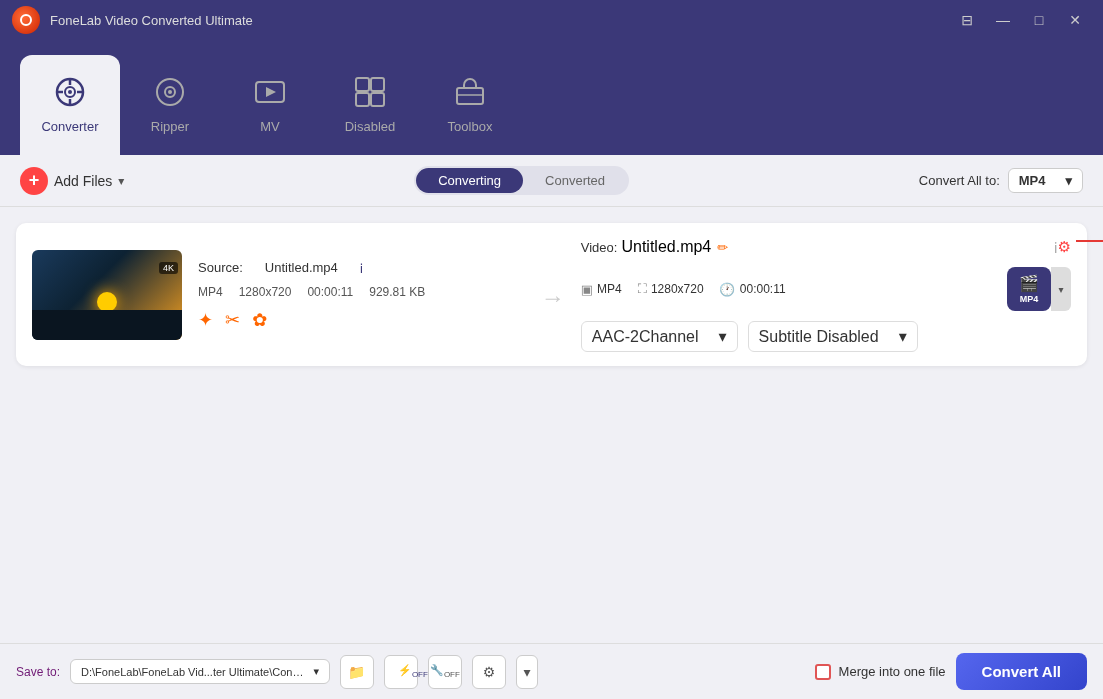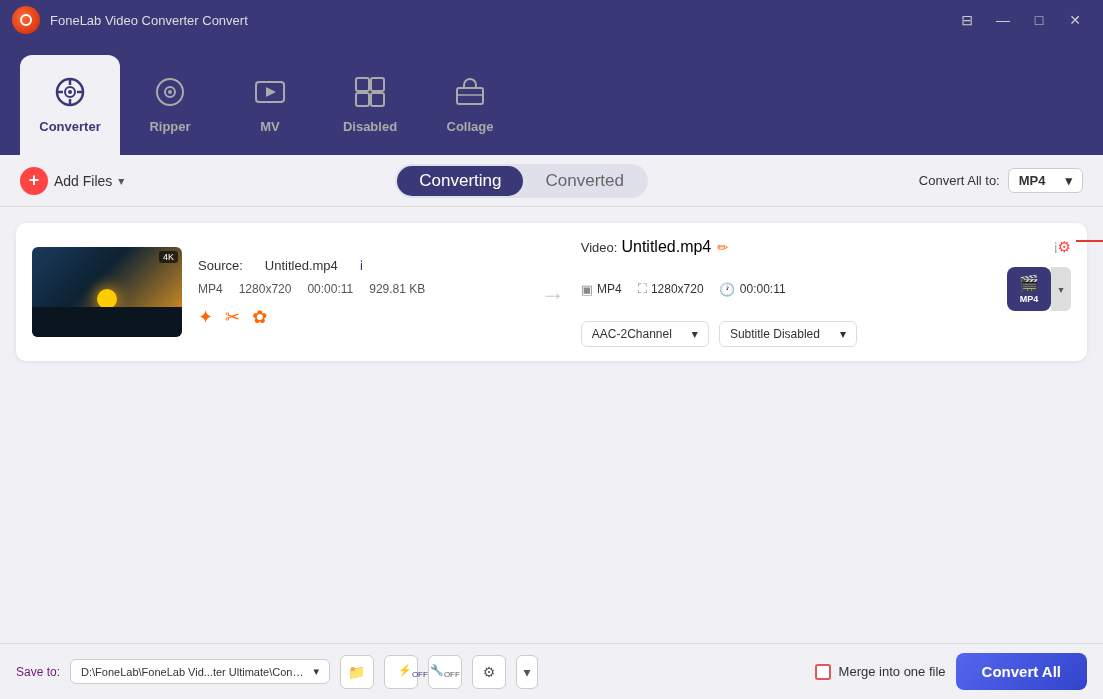--- a/index.html
+++ b/index.html
@@ -41,21 +41,20 @@
       border-radius: 4px;
     }
 
     
     .navbar {
       background: #3b3878;
       display: flex;
       align-items: flex-end;
       padding: 0 20px;
       height: 115px;
-      font-weight: bold;
     }
     .nav-item {
       display: flex;
       flex-direction: column;
       align-items: center;
       justify-content: center;
       width: 100px;
       height: 100px;
       cursor: pointer;
       border-radius: 12px 12px 0 0;
@@ -110,21 +109,21 @@
       display: flex;
       background: #e0e0ea;
       border-radius: 20px;
       padding: 2px;
     }
     .tab-btn {
       padding: 5px 22px;
       border-radius: 18px;
       border: none;
       cursor: pointer;
-      font-size: 17px;
+      font-size: 13px;
       font-weight: 500;
       background: transparent;
       color: #666;
     }
     .tab-btn.active {
       background: #3b3878;
       color: white;
     }
     .convert-all-to {
       display: flex;
@@ -191,21 +190,21 @@
     
     .thumbnail-scene::after {
       content: '';
       position: absolute;
       bottom: 0; left: 0; right: 0;
       height: 30px;
       background: #0a1520;
     }
     .thumbnail-label {
       position: absolute;
-      top: 4px; right: 4px;
+      top: 12px; right: 4px;
       background: rgba(0,0,0,0.6);
       color: white;
       font-size: 9px;
       padding: 1px 4px;
       border-radius: 3px;
     }
 
     .source-info { flex: 1; min-width: 0; }
     .source-filename { font-size: 13px; color: #333; margin-bottom: 8px; display: flex; align-items: center; gap: 22px; }
     .info-icon { color: #3b3878; font-size: 13px; cursor: pointer; }
@@ -258,21 +257,21 @@
       color: #555;
     }
     .output-row2 { display: flex; align-items: center; gap: 10px; }
     .select-dropdown {
       display: flex;
       align-items: center;
       background: white;
       border: 1px solid #ddd;
       border-radius: 6px;
       padding: 5px 10px;
-      font-size: 12px;
+      font-size: 16px;
       color: #333;
       cursor: pointer;
       gap: 20px;
     }
     .header-row { display: flex; align-items: center; margin-bottom: 8px; }
 
     
     .bottombar {
       background: #f0f0f5;
       border-top: 1px solid #ddd;
@@ -331,21 +330,21 @@
     
     .nav-svg { width: 32px; height: 32px; }
   </style>
 </head>
 <body>
 
 <div class="titlebar">
   <div class="titlebar-logo">
     <div class="titlebar-logo-inner"></div>
   </div>
-  <span class="titlebar-title">FoneLab Video Converter Convert</span>
+  <span class="titlebar-title">FoneLab Video Converted Ultimate</span>
   <div class="titlebar-controls">
     <button class="titlebar-btn">⊟</button>
     <button class="titlebar-btn">—</button>
     <button class="titlebar-btn">□</button>
     <button class="titlebar-btn close">✕</button>
   </div>
 </div>
 
 <div class="navbar">
 
@@ -398,21 +397,21 @@
   </div>
 
   <div class="nav-item">
     <span class="nav-icon">
       <svg class="nav-svg" viewBox="0 0 32 32" fill="none">
         <rect x="3" y="12" width="26" height="16" rx="2" stroke="#aaa" stroke-width="2"></rect>
         <path d="M10 12V9a6 6 0 0 1 12 0v3" stroke="#aaa" stroke-width="2"></path>
         <line x1="3" y1="19" x2="29" y2="19" stroke="#aaa" stroke-width="1.5"></line>
       </svg>
     </span>
-    <span>Collage</span>
+    <span>Toolbox</span>
   </div>
 </div>
 
 <div class="toolbar">
   <button class="add-files-btn">
     <div class="add-files-circle">+</div>
     <span>Add Files</span>
     <span class="add-files-dropdown">▾</span>
   </button>
   <div class="toolbar-spacer"></div>

